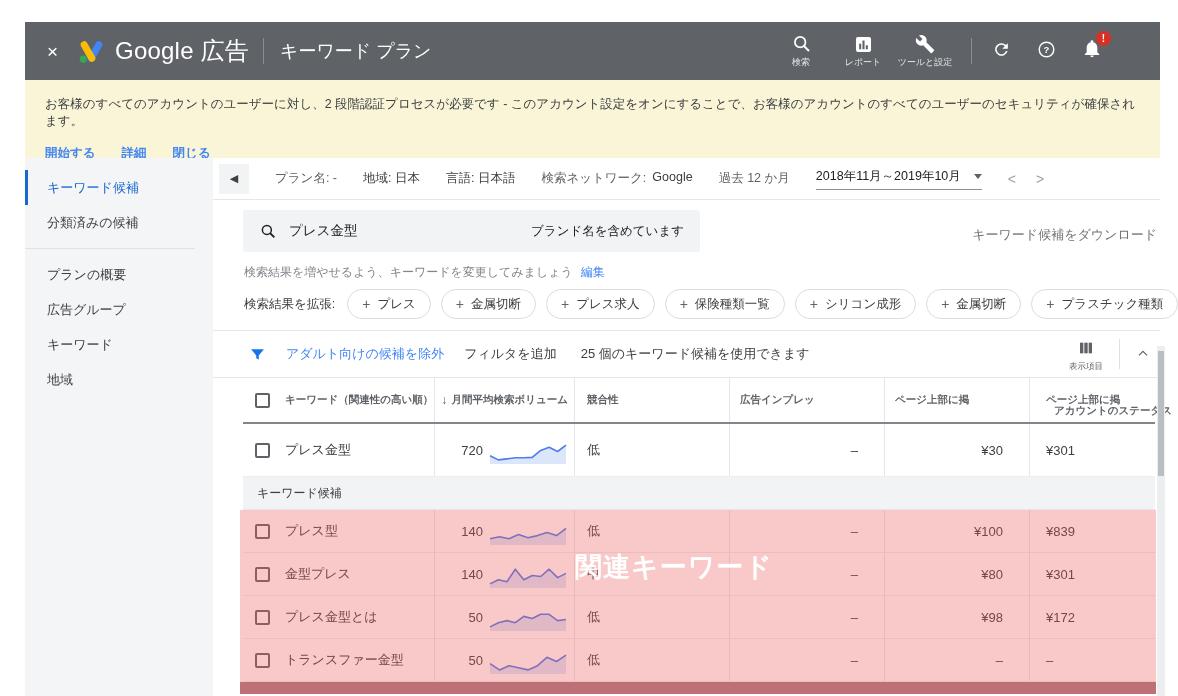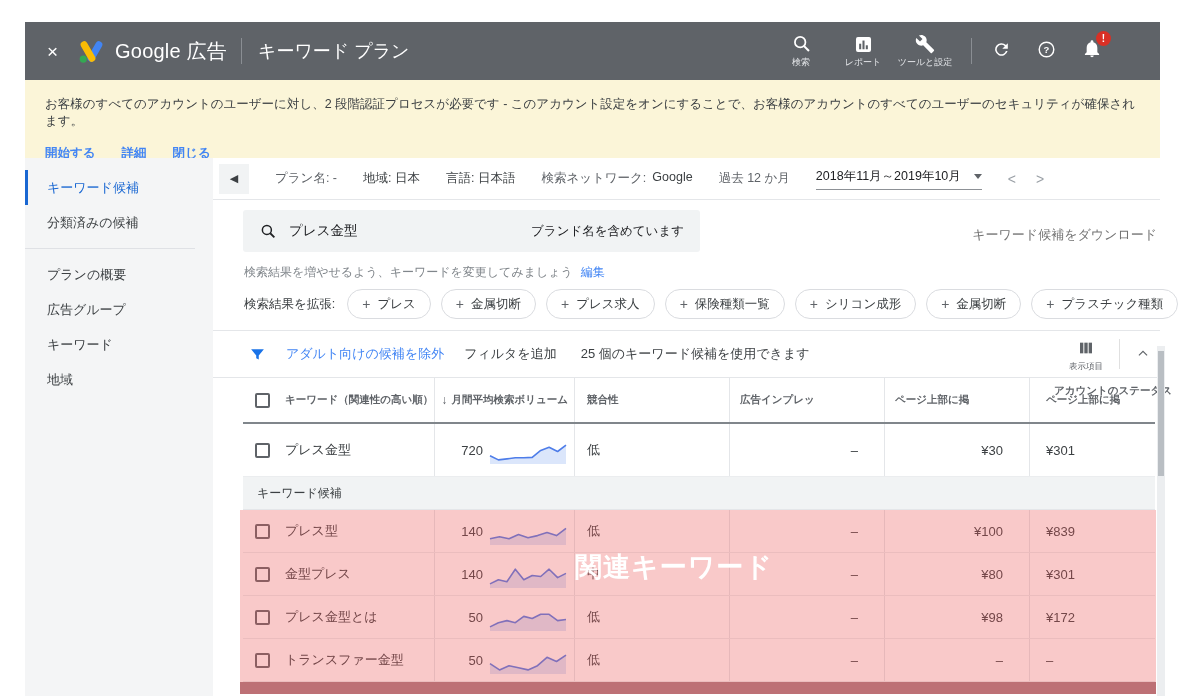--- a/index.html
+++ b/index.html
@@ -5,21 +5,21 @@
   *{margin:0;padding:0;box-sizing:border-box}
   body{background:#fff}
   .page{position:relative;width:1178px;height:696px;background:#fff;overflow:hidden;
         font-family:"Liberation Sans","DejaVu Sans",sans-serif;color:#3c4043}
 
   
   .topbar{position:absolute;left:25px;top:22px;width:1135px;height:58px;background:#5f6368;
           display:flex;align-items:center;padding:0 58px 0 22px}
   .close-x{color:#fff;font-size:19px;line-height:1}
   .ads-logo{margin-left:20px;display:flex;align-items:center}
-  .brand{margin-left:10px;color:#fff;font-size:20px;letter-spacing:.2px;white-space:nowrap}
+  .brand{margin-left:10px;color:#fff;font-size:24px;letter-spacing:.2px;white-space:nowrap}
   .tb-div{width:1px;height:26px;background:#8a8e93;margin-left:14px}
   .tb-title{margin-left:16px;color:#fff;font-size:18px;white-space:nowrap}
   .tb-nav{display:flex;margin-left:auto;align-items:flex-end;gap:6px}
   .nav-item{width:56px;display:flex;flex-direction:column;align-items:center;gap:3px;cursor:pointer}
   .nav-label{font-size:9px;color:#e3e5e8;text-align:center;line-height:1.3}
   .tb-actions{display:flex;align-items:center;gap:26px;margin-left:20px}
   .tb-act{position:relative;display:flex;align-items:center}
   .badge{position:absolute;top:-8px;right:-9px;width:15px;height:15px;border-radius:50%;
          background:#d93025;color:#fff;font-size:10px;font-weight:bold;
          display:flex;align-items:center;justify-content:center}
@@ -87,21 +87,21 @@
   .thead>div,.trow>div{height:100%;display:flex;align-items:center;white-space:nowrap}
   .bR{border-right:1px solid #e4e6e9}
   .c-cb{justify-content:center}
   .c-kw{padding-left:4px;gap:8px}
   .c-vol{justify-content:flex-end;padding-right:6px;gap:5px}
   .c-comp{padding-left:12px}
   .c-impr,.c-low{justify-content:flex-end;padding-right:26px}
   .c-high{padding-left:16px}
   .h-left{justify-content:flex-start !important;padding-left:10px}
   .hc-high{position:relative}
-  .acct{position:absolute;left:24px;top:6px;font-size:10.5px;white-space:nowrap}
+  .acct{position:absolute;left:24px;top:26px;font-size:10.5px;white-space:nowrap}
   .trow{height:43px;border-bottom:1px solid #ebedef;font-size:13px;color:#3c4043}
   .trow.first{height:53px}
   .cb{width:15px;height:15px;border:2px solid #5f6368;border-radius:2px;background:transparent;cursor:pointer}
   .sort{font-size:12px;color:#5f6368}
   .section-row{height:33px;background:#f1f3f4;display:flex;align-items:center;padding-left:14px;
                font-size:12px;color:#3c4043;border-bottom:1px solid #e4e6e9}
   .spark{display:flex;align-items:center}
 
   
   .scrollbar{position:absolute;left:1157px;top:346px;width:8px;height:350px;background:#eceef0}

